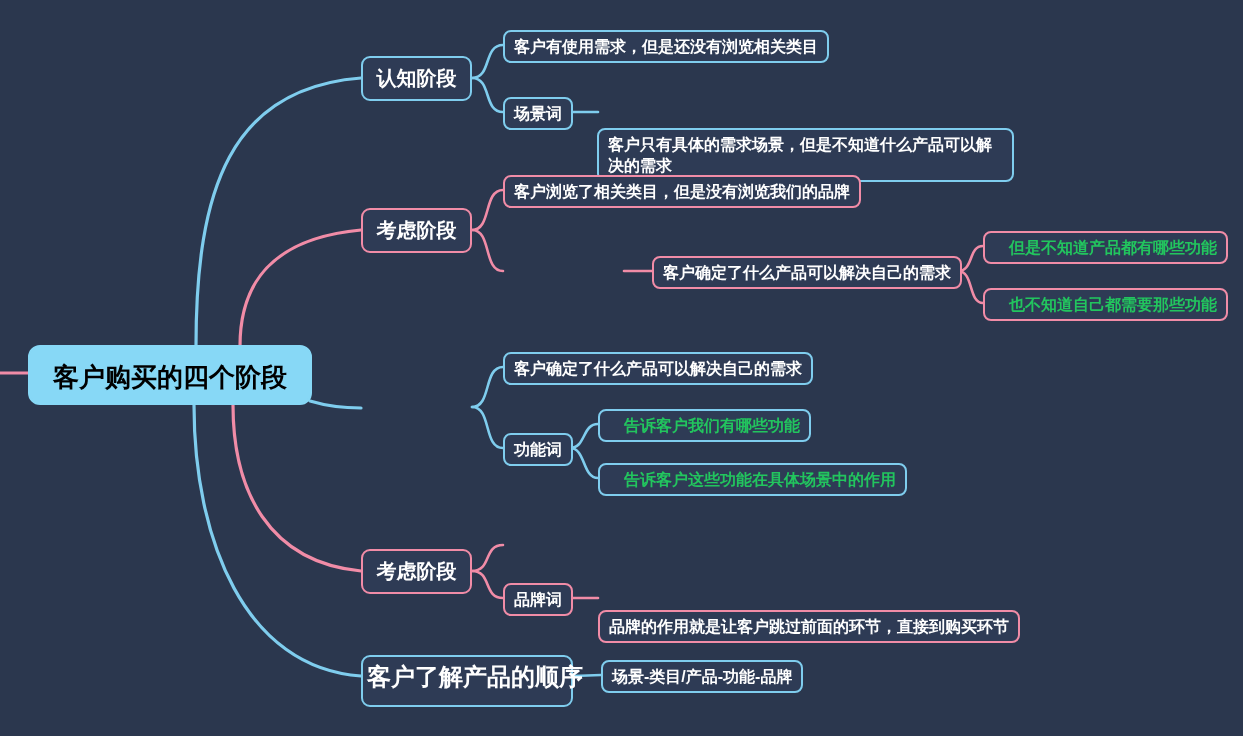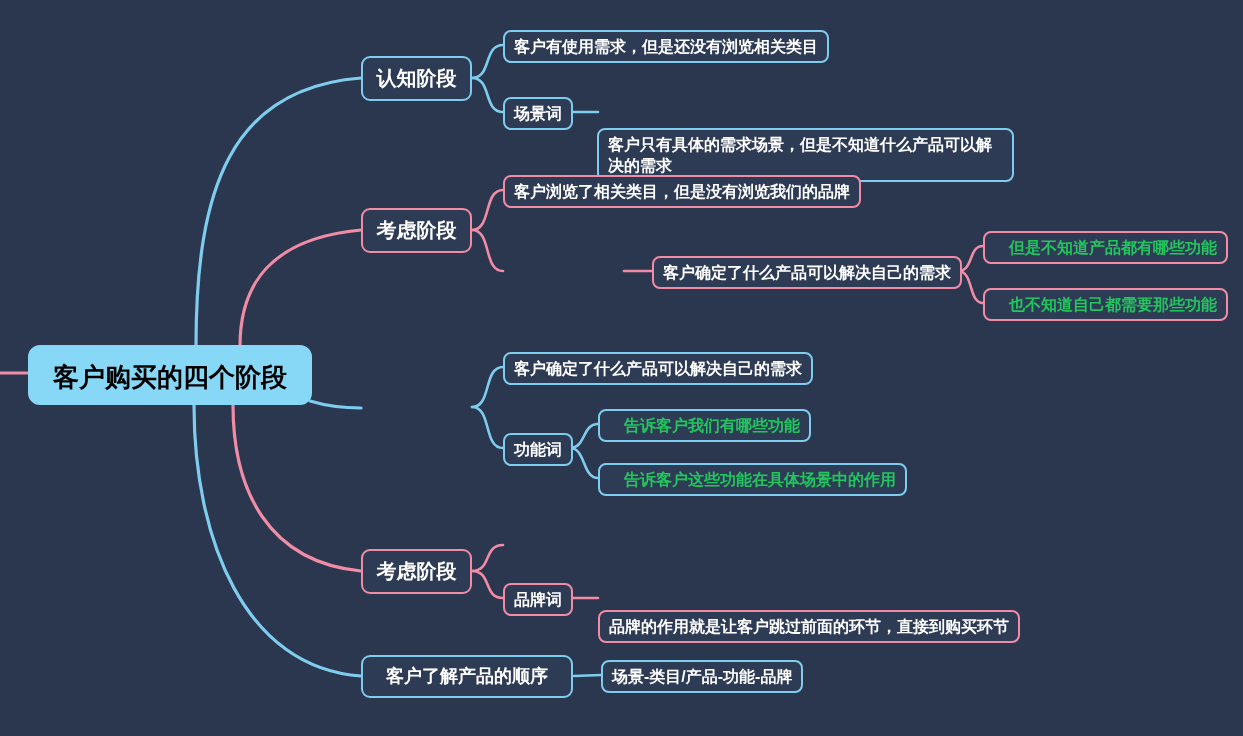--- a/index.html
+++ b/index.html
@@ -48,22 +48,22 @@
     height: 45px;
     font-size: 20px;
     font-weight: bold;
     text-align: center;
     line-height: 37px;
     padding: 2px 12px;
     border-radius: 9px;
   }
   .node.stage-wide {
     width: 212px;
-    height: 43px;
-    font-size: 18px;
+    height: 52px;
+    font-size: 24px;
     font-weight: bold;
     text-align: center;
     line-height: 35px;
     padding: 2px 4px;
     border-radius: 9px;
   }
   .node.central {
     left: 28px; top: 345px;
     width: 284px; height: 60px;
     background: #87d8f6;

